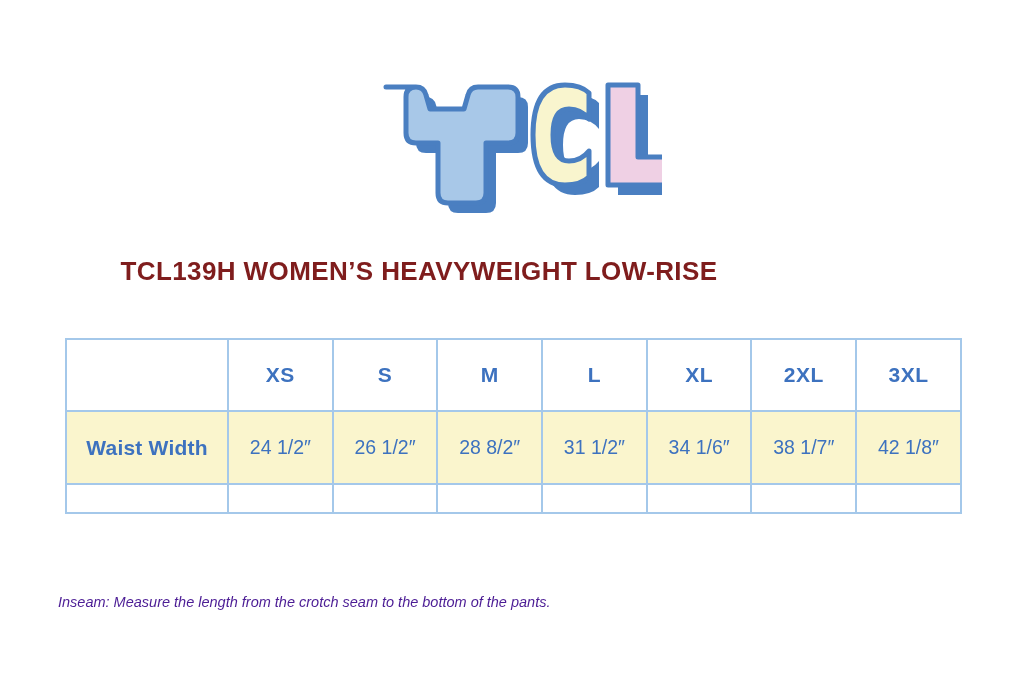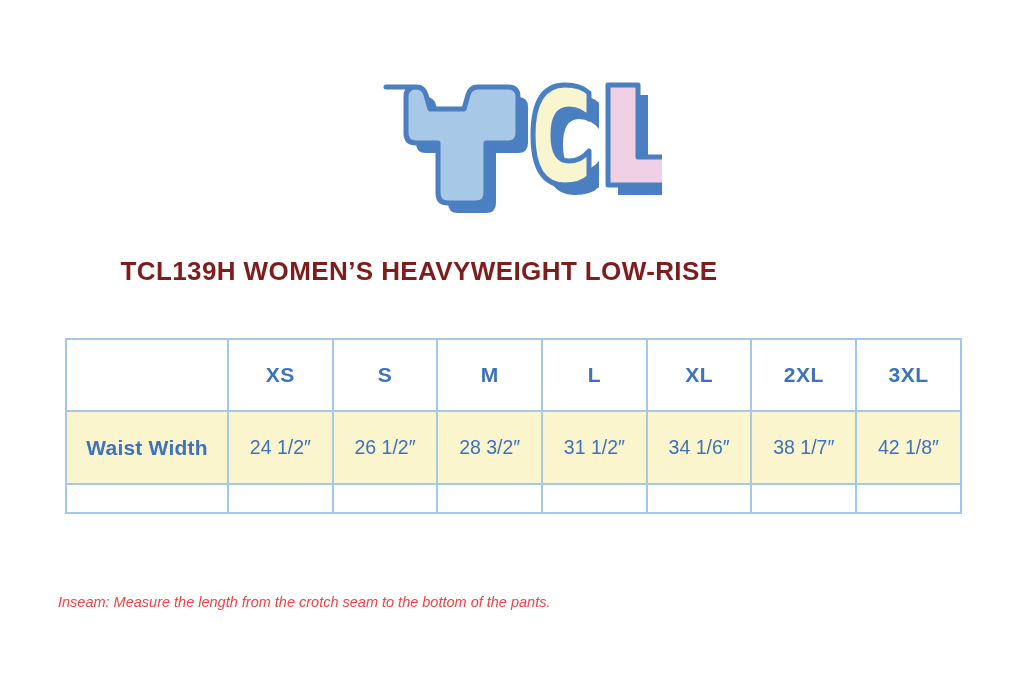--- a/index.html
+++ b/index.html
@@ -89,21 +89,21 @@
   }
   tr.data-row td.value { font-weight: normal; font-size: 19.5px; margin-top: 20px; }
 
   tr.spacer-row td { height: 27px; background: #ffffff; }
 
   
   .footnote {
     position: absolute;
     left: 58px;
     top: 594px;
-    color: #ef4444;
+    color: #4c1d95;
     font-size: 14.5px;
     font-style: italic;
   }
 </style>
 </head>
 <body>
 
 <div class="page">
 
   <div class="logo-wrap">
@@ -148,21 +148,21 @@
           <td class="size-head">L</td>
           <td class="size-head">XL</td>
           <td class="size-head">2XL</td>
           <td class="size-head">3XL</td>
         </tr>
 
         <tr class="data-row">
           <td class="row-label">Waist Width</td>
           <td class="value">24 1/2″</td>
           <td class="value">26 1/2″</td>
-          <td class="value">28 3/2″</td>
+          <td class="value">28 8/2″</td>
           <td class="value">31 1/2″</td>
           <td class="value">34 1/6″</td>
           <td class="value">38 1/7″</td>
           <td class="value">42 1/8″</td>
         </tr>
 
         <tr class="spacer-row">
           <td></td>
           <td></td>
           <td></td>

